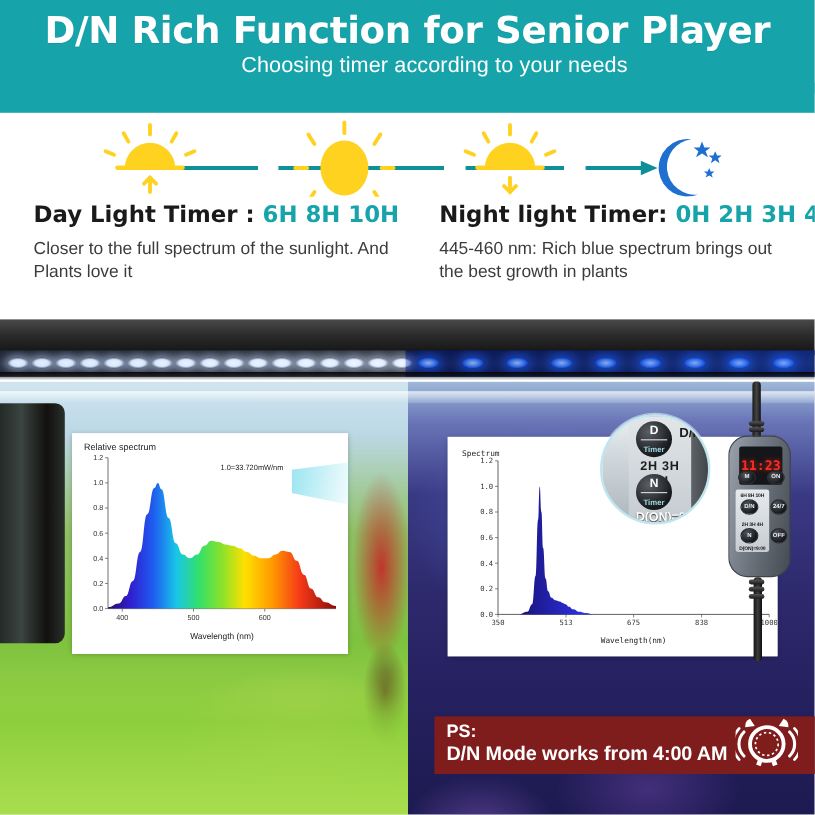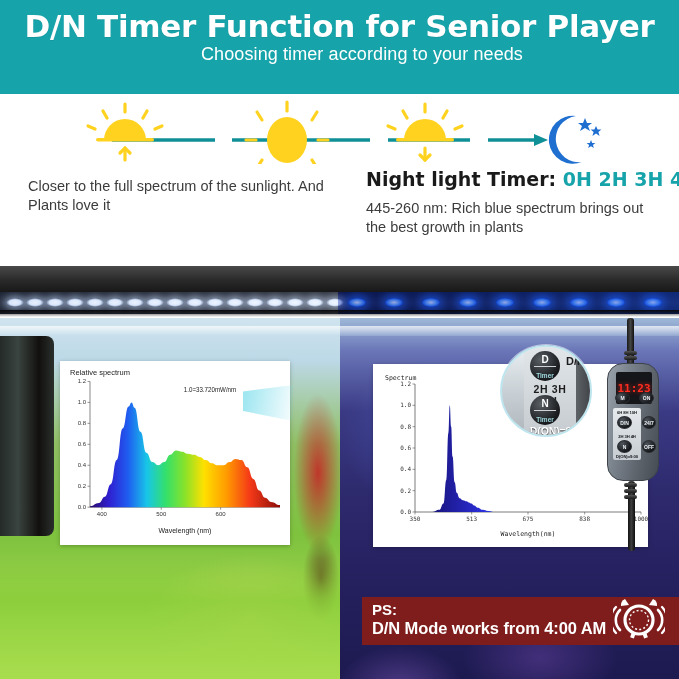--- a/index.html
+++ b/index.html
@@ -234,21 +234,21 @@
   .ps-l2 { position:absolute; left:10px; top:22px; font-size:16.5px; font-weight:bold;
            color:#ffffff; font-family:"Liberation Sans", sans-serif; letter-spacing:-0.1px; }
   .alarm-icon { position:absolute; left:613px; top:596px; width:52px; height:46px; }
 </style>
 </head>
 <body>
 
 <div class="page">
 
   <div class="header">
-    <div class="header-title">D/N Timer Function for Senior Player</div>
+    <div class="header-title">D/N Rich Function for Senior Player</div>
     <div class="header-sub">Choosing timer according to your needs</div>
     <svg class="header-wave" viewBox="0 0 679 26" preserveAspectRatio="none">
       <path d="M0,0 L679,0 L679,9
                C 650,9 640,21 610,21
                C 580,21 570,8 540,8
                C 510,8 500,21 470,21
                C 440,21 430,8 400,8
                C 370,8 360,21 330,21
                C 300,21 290,8 260,8
                C 230,8 220,21 190,21
@@ -319,27 +319,30 @@
         <path d="M576,20 a24,24 0 1 0 6,46 a19,19 0 1 1 -6,-46 z" fill="#1f6fd0"></path>
         <polygon points="585,22 587,27 592,27 588,30 590,35 585,32 580,35 582,30 578,27 583,27" fill="#1f6fd0"></polygon>
         <polygon points="596,30 597.6,33.6 601.4,33.6 598.4,36 599.6,40 596,37.6 592.4,40 593.6,36 590.6,33.6 594.4,33.6" fill="#1f6fd0"></polygon>
         <polygon points="591,44 592.2,47 595.4,47 592.9,49 593.9,52 591,50.2 588.1,52 589.1,49 586.6,47 589.8,47" fill="#1f6fd0"></polygon>
       </g>
     </svg>
   </div>
 
   <div class="textblock">
     <div class="col col-day">
+      <div class="col-head">
+        <span>Day Light Timer : </span><span class="hrs">6H 8H 10H</span>
+      </div>
       <div class="col-body">Closer to the full spectrum of the sunlight. And Plants love it</div>
     </div>
     <div class="col col-night">
       <div class="col-head">
         <span>Night light Timer: </span><span class="hrs">0H 2H 3H 4H</span>
       </div>
-      <div class="col-body">445-260 nm: Rich blue spectrum brings out the best growth in plants</div>
+      <div class="col-body">445-460 nm: Rich blue spectrum brings out the best growth in plants</div>
     </div>
   </div>
 
   <div class="lightbar">
     <div class="bar-body"></div>
     <div class="bar-face">
       <div id="leds">
           <div class="led led-w" style="left:6px"></div>
           <div class="led led-w" style="left:26px"></div>
           <div class="led led-w" style="left:46px"></div>

